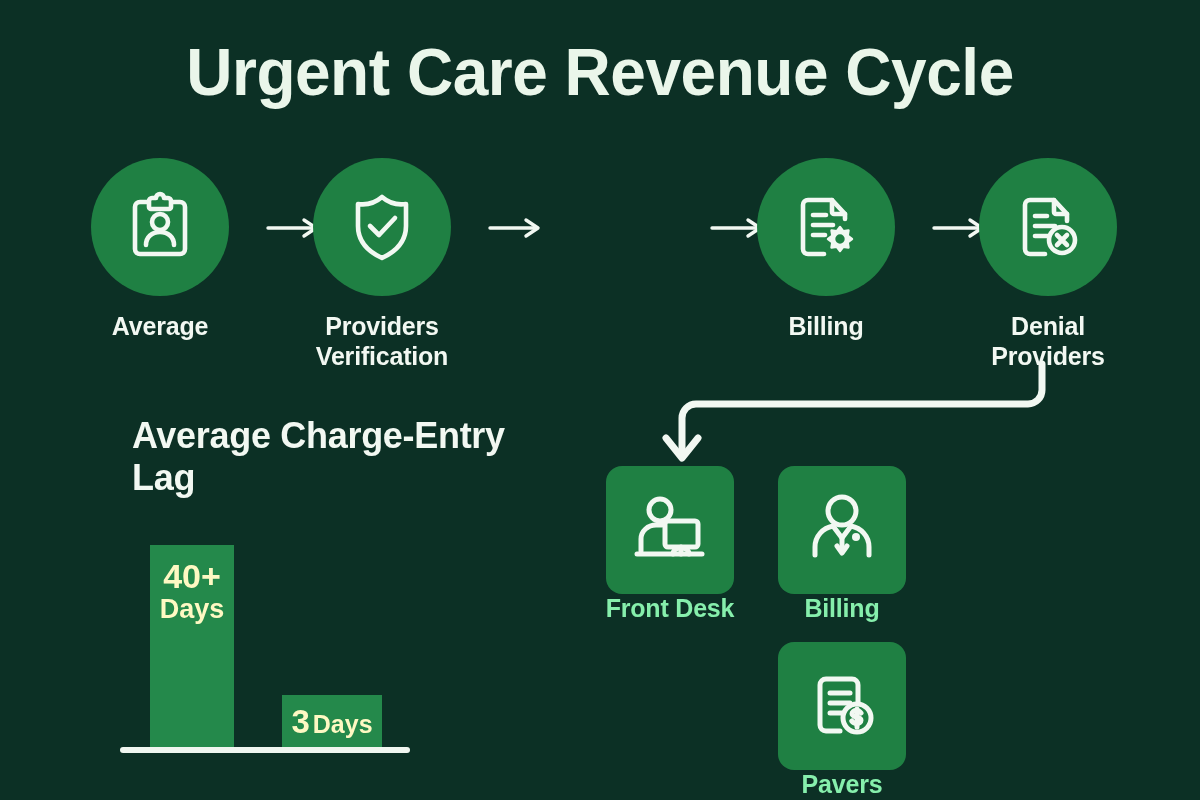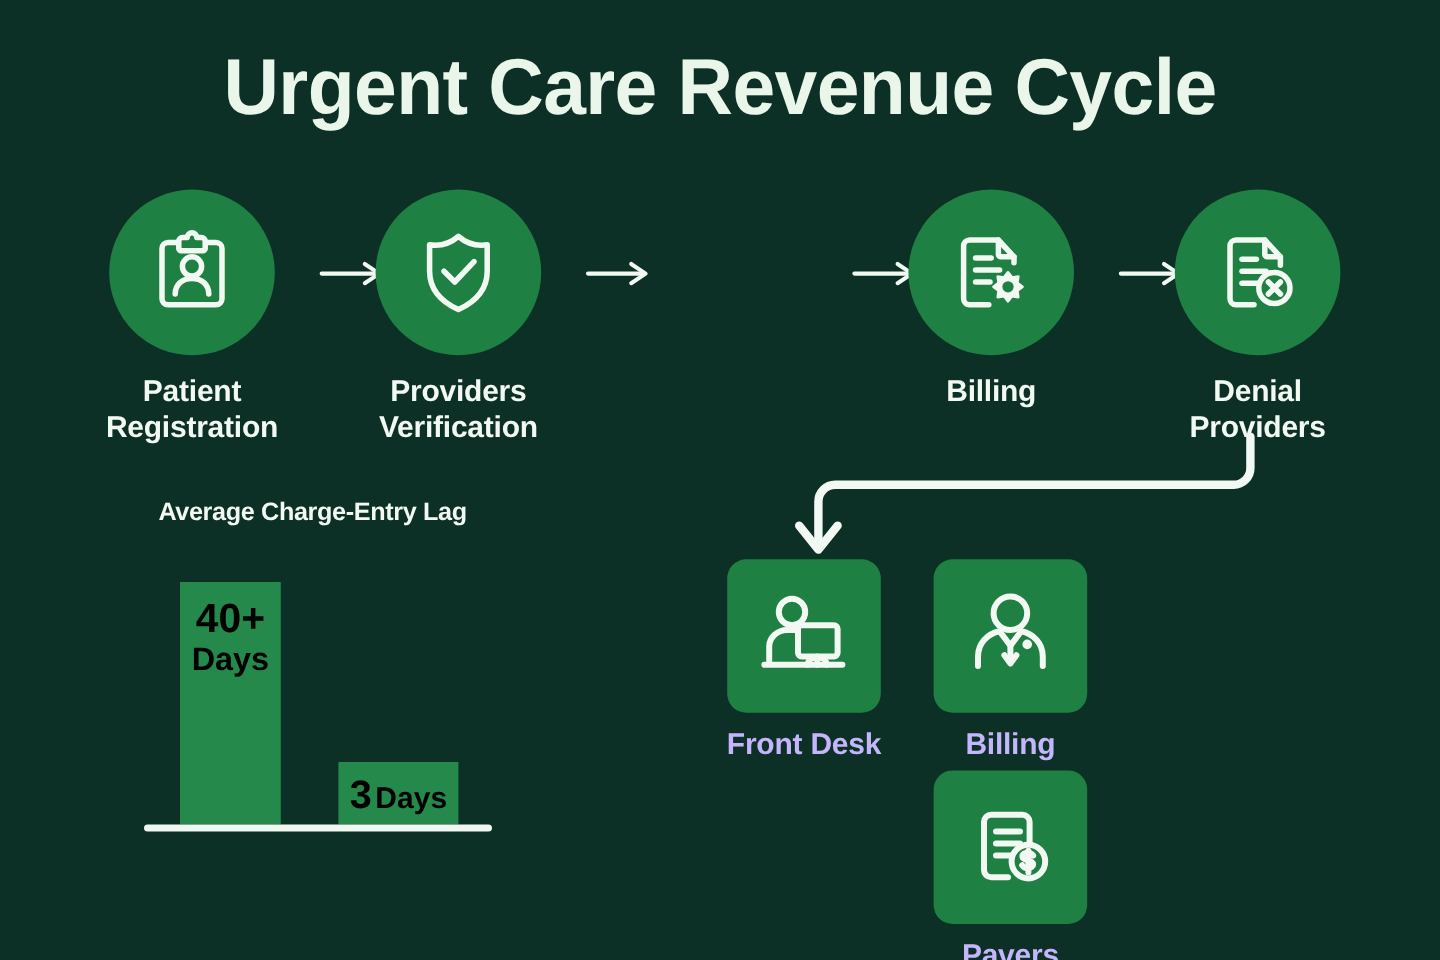--- a/index.html
+++ b/index.html
@@ -90,38 +90,38 @@
   
   #chart-panel {
     position: absolute;
     left: 120px;
     top: 415px;
     width: 420px;
     height: 320px;
   }
   #chart-title {
     color: #f2f8f2;
-    font-size: 21px;
+    font-size: 36px;
     font-weight: bold;
     letter-spacing: -0.3px;
     margin: 0 0 12px 12px;
   }
   #chart-plot {
     position: relative;
     width: 400px;
     height: 250px;
   }
   .bar {
     position: absolute;
     bottom: 14px;
     background: #24894b;
   }
   .bar-value {
     position: absolute;
-    color: #000000;
+    color: #fef9c3;
     font-weight: bold;
     line-height: 1.02;
     text-align: center;
     width: 100%;
   }
   #bar-0 {
     left: 30px;
     width: 84px;
     height: 202px;
   }
@@ -178,22 +178,21 @@
     background: #1f8043;
     margin: 0 auto;
     display: flex;
     align-items: center;
     justify-content: center;
   }
   .stake-tile svg {
     display: block;
   }
   .stake-label {
-    margin-top: 12px;
-    color: #c4b5fd;
+    color: #86efac;
     font-size: 25px;
     font-weight: bold;
     letter-spacing: -0.2px;
     white-space: nowrap;
   }
   #stake-0 { left: 0px;   top: 0px; }
   #stake-1 { left: 172px; top: 0px; }
   #stake-2 { left: 342px; top: 0px; }
   #stake-3 { left: 172px; top: 176px; }
 </style>
@@ -209,22 +208,21 @@
     <div class="flow-step" id="step-0" style="left:0px;">
       <div class="flow-circle">
         <svg width="76" height="76" viewBox="0 0 76 76" fill="none" stroke="#f2f8f2" stroke-width="4.6" stroke-linecap="round" stroke-linejoin="round">
           <path d="M25 13 H18 a5 5 0 0 0 -5 5 v42 a5 5 0 0 0 5 5 h40 a5 5 0 0 0 5 -5 V18 a5 5 0 0 0 -5 -5 h-7"></path>
           <path d="M30 9 h4 a4 4 0 0 1 4 -4 a4 4 0 0 1 4 4 h4 a3 3 0 0 1 3 3 v6 a2 2 0 0 1 -2 2 H29 a2 2 0 0 1 -2 -2 v-6 a3 3 0 0 1 3 -3 z"></path>
           <circle cx="38" cy="33" r="8"></circle>
           <path d="M24 56 c0 -8 6 -13 14 -13 s14 5 14 13"></path>
         </svg>
       </div>
       <div class="flow-label">
-        <span>Patient</span><br>
-        <span>Registration</span>
+        <span>Average</span><br>
       </div>
     </div>
 
     <svg class="flow-arrow" style="left:206px;" viewBox="0 0 56 24" fill="none" stroke="#f2f8f2" stroke-width="3.4" stroke-linecap="round" stroke-linejoin="round">
       <path d="M2 12 H48"></path>
         <path d="M38 4 L50 12 L38 20"></path>
     </svg>
 
     <div class="flow-step" id="step-1" style="left:222px;">
       <div class="flow-circle">

